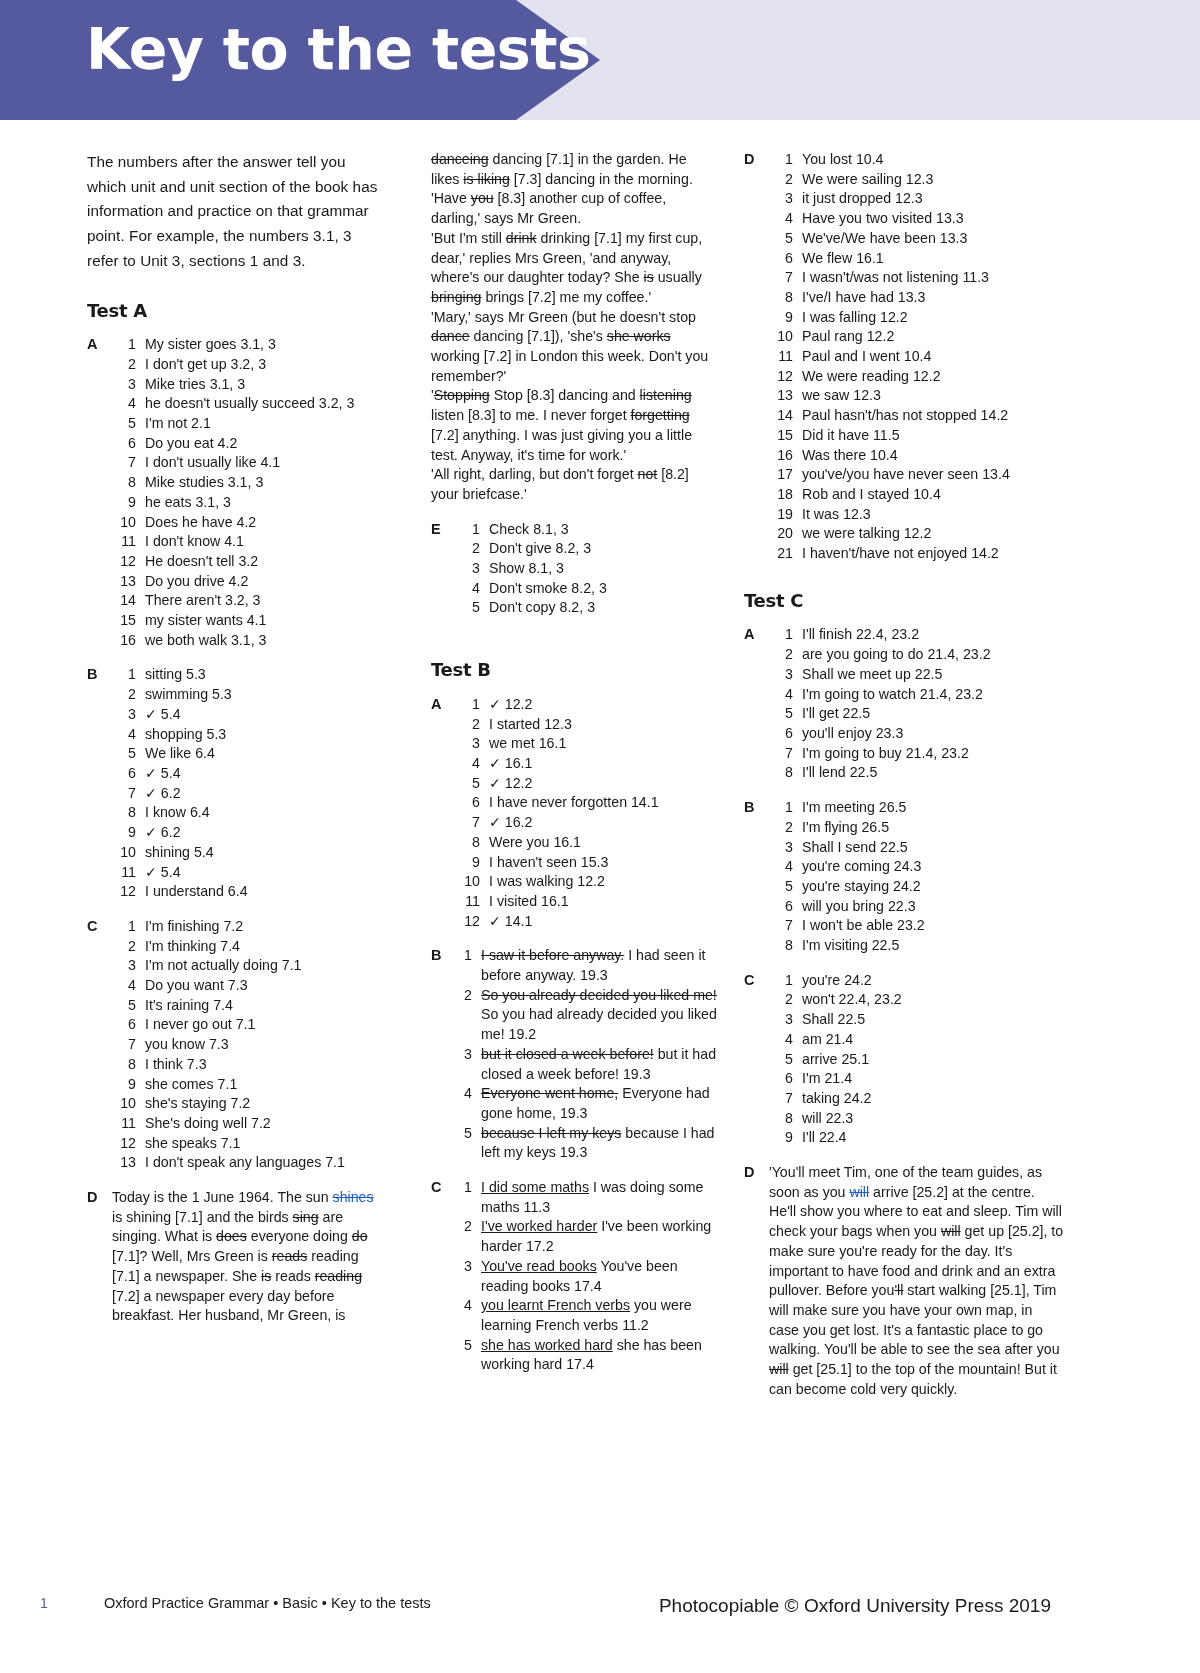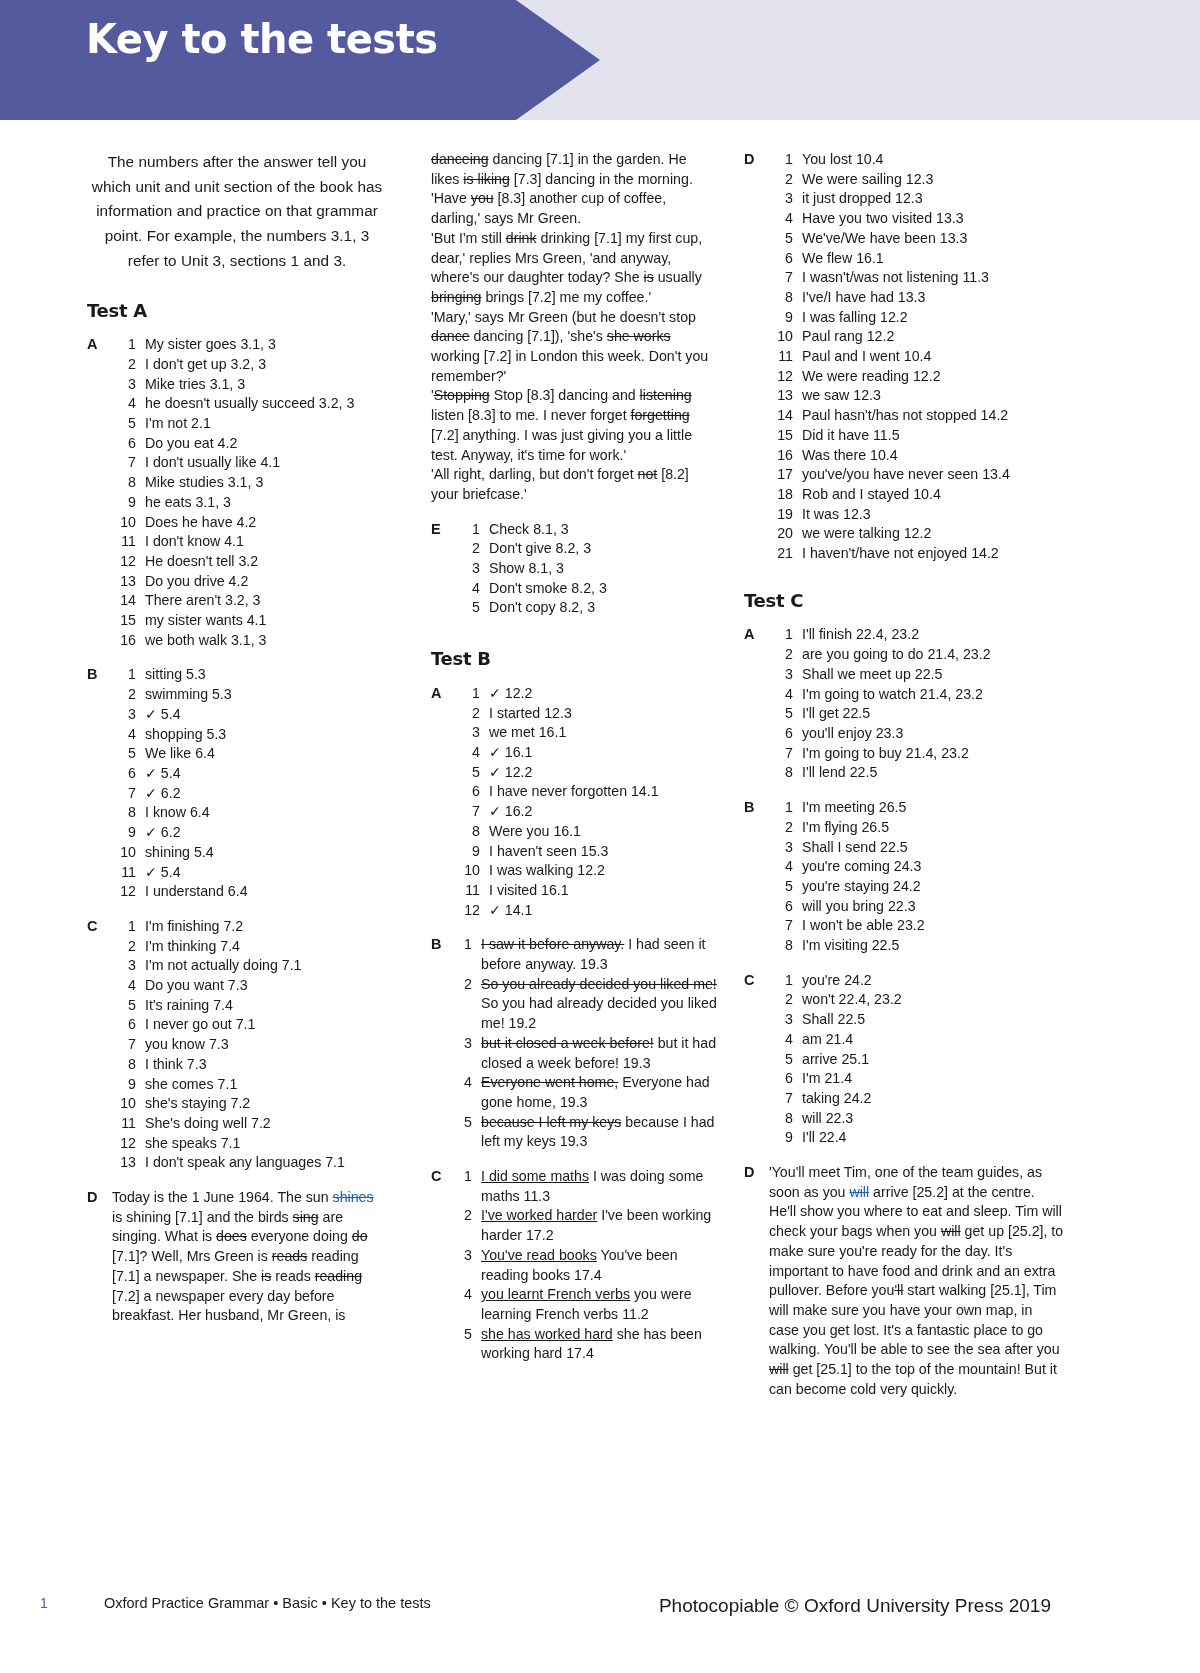--- a/index.html
+++ b/index.html
@@ -33,21 +33,21 @@
     left: 0; top: 0;
     width: 600px;
     height: 120px;
     background: #555a9e;
     clip-path: polygon(0 0, 516px 0, 600px 60px, 516px 120px, 0 120px);
   }
   .banner-title {
     position: absolute;
     left: 86px;
     top: 16px;
-    font-size: 40px;
+    font-size: 57px;
     font-weight: bold;
     color: #ffffff;
     letter-spacing: -0.5px;
     font-family: "DejaVu Sans", sans-serif;
   }
 
   
   .cols {
     position: absolute;
     left: 0;
@@ -63,31 +63,30 @@
   }
   .col1 { margin-left: 87px; width: 300px; }
   .col2 { margin-left: 44px; width: 286px; }
   .col3 { margin-left: 27px; width: 320px; }
 
   .intro p {
     margin: 0;
     font-size: 15.3px;
     line-height: 24.7px;
     letter-spacing: 0.05px;
-    text-align: center;
   }
 
   h2.test-head {
     font-family: "DejaVu Sans", sans-serif;
     font-size: 18px;
     font-weight: bold;
     margin: 27px 0 9px 0;
     letter-spacing: -0.3px;
   }
-  h2.test-head.tight { margin-top: 31px; }
+  h2.test-head.tight { margin-top: 42px; }
 
   
   .section {
     display: flex;
     margin-top: 15px;
   }
   .section:first-of-type { margin-top: 0; }
   .sec-letter {
     font-weight: bold;
     font-size: 14.5px;

